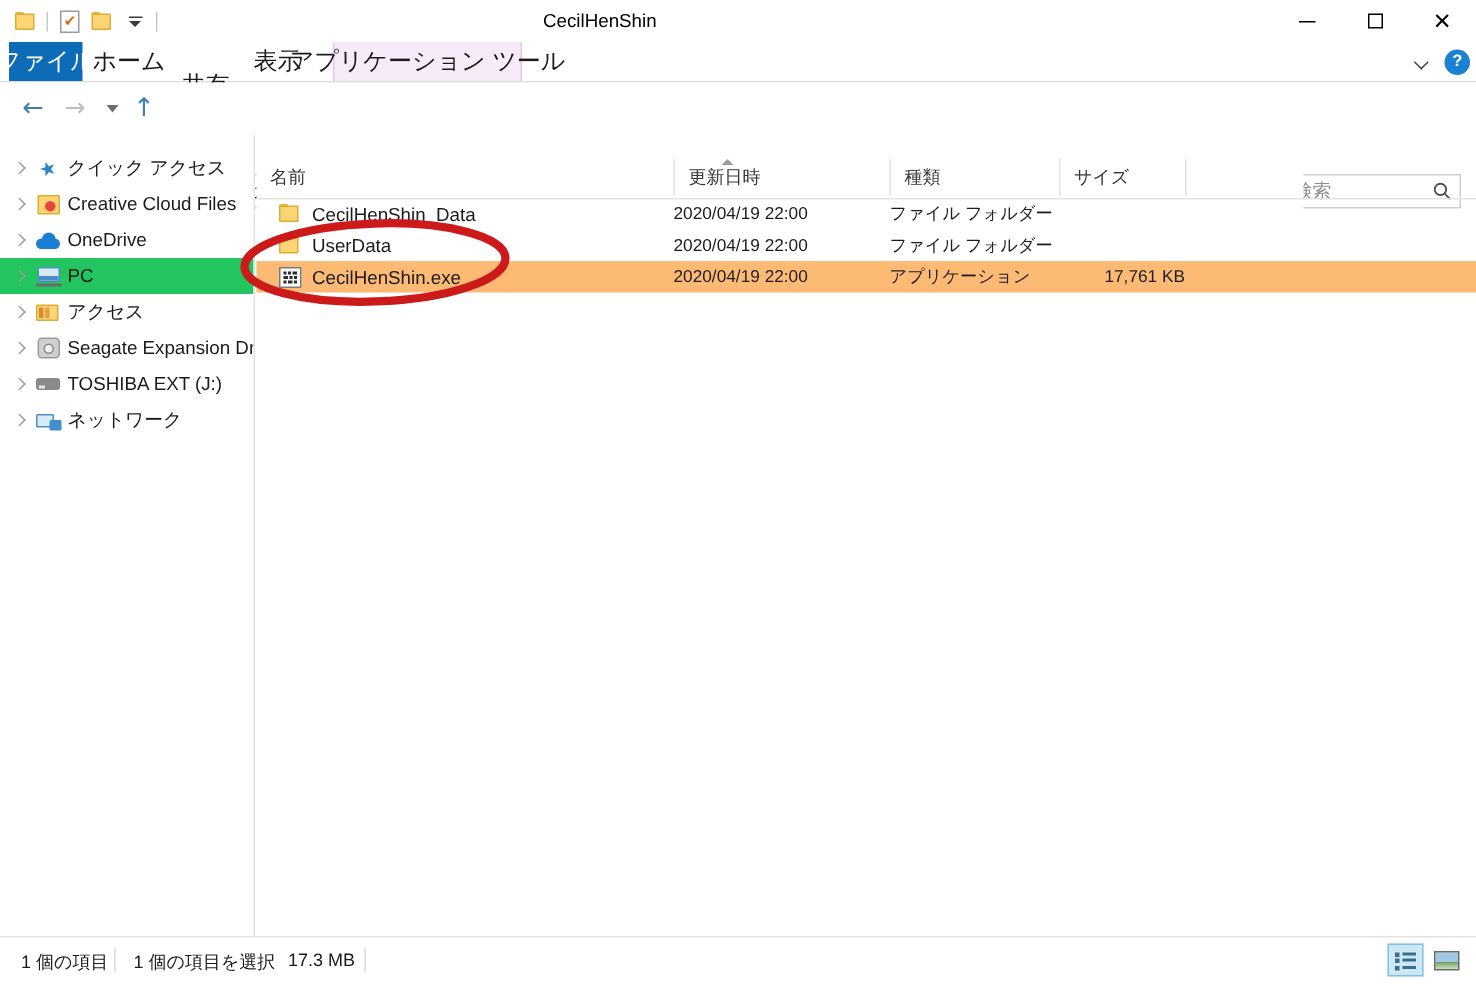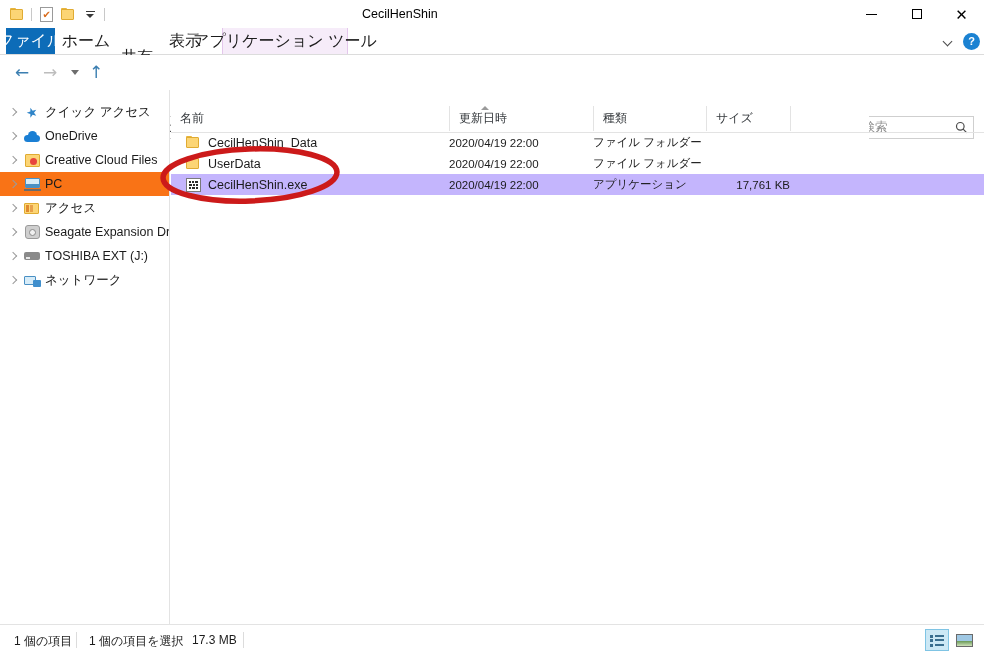--- a/index.html
+++ b/index.html
@@ -339,21 +339,21 @@
   }
   .nav-item {
     position: relative;
     height: 24px;
     display: flex;
     align-items: center;
     padding-left: 6px;
     cursor: default;
     white-space: nowrap;
   }
-  .nav-item.sel { background: #f97316; }
+  .nav-item.sel { background: #22c55e; }
   .nav-exp {
     width: 16px;
     flex: 0 0 16px;
     display: flex;
     align-items: center;
     justify-content: center;
   }
   .nav-exp i {
     display: block;
     width: 5px; height: 5px;
@@ -566,21 +566,21 @@
     left: 0; top: 26px;
     width: 813px;
   }
   .row {
     position: relative;
     height: 21px;
     display: flex;
     align-items: center;
     cursor: default;
   }
-  .row.sel { background: #c4b5fd; }
+  .row.sel { background: #fdba74; }
   .cell-name {
     position: absolute;
     left: 15px;
     display: flex;
     align-items: flex-start;
     white-space: nowrap;
   }
   .cell-name .ico {
     width: 18px;
     flex: 0 0 18px;
@@ -824,33 +824,33 @@
           <span class="ico-star">★</span>
         </span>
       <span class="nav-lbl">クイック アクセス</span>
     </div>
 
     <div class="nav-item">
       <span class="nav-exp">
           <i></i>
         </span>
       <span class="nav-ico">
-          <span class="ico-cloud"></span>
-        </span>
-      <span class="nav-lbl">OneDrive</span>
+          <span class="ico-cc"></span>
+        </span>
+      <span class="nav-lbl">Creative Cloud Files</span>
     </div>
 
     <div class="nav-item">
       <span class="nav-exp">
           <i></i>
         </span>
       <span class="nav-ico">
-          <span class="ico-cc"></span>
-        </span>
-      <span class="nav-lbl">Creative Cloud Files</span>
+          <span class="ico-cloud"></span>
+        </span>
+      <span class="nav-lbl">OneDrive</span>
     </div>
 
     <div class="nav-item sel">
       <span class="nav-exp">
           <i></i>
         </span>
       <span class="nav-ico">
           <span class="ico-pc">
             <span class="scr"></span>
             <span class="base"></span>

